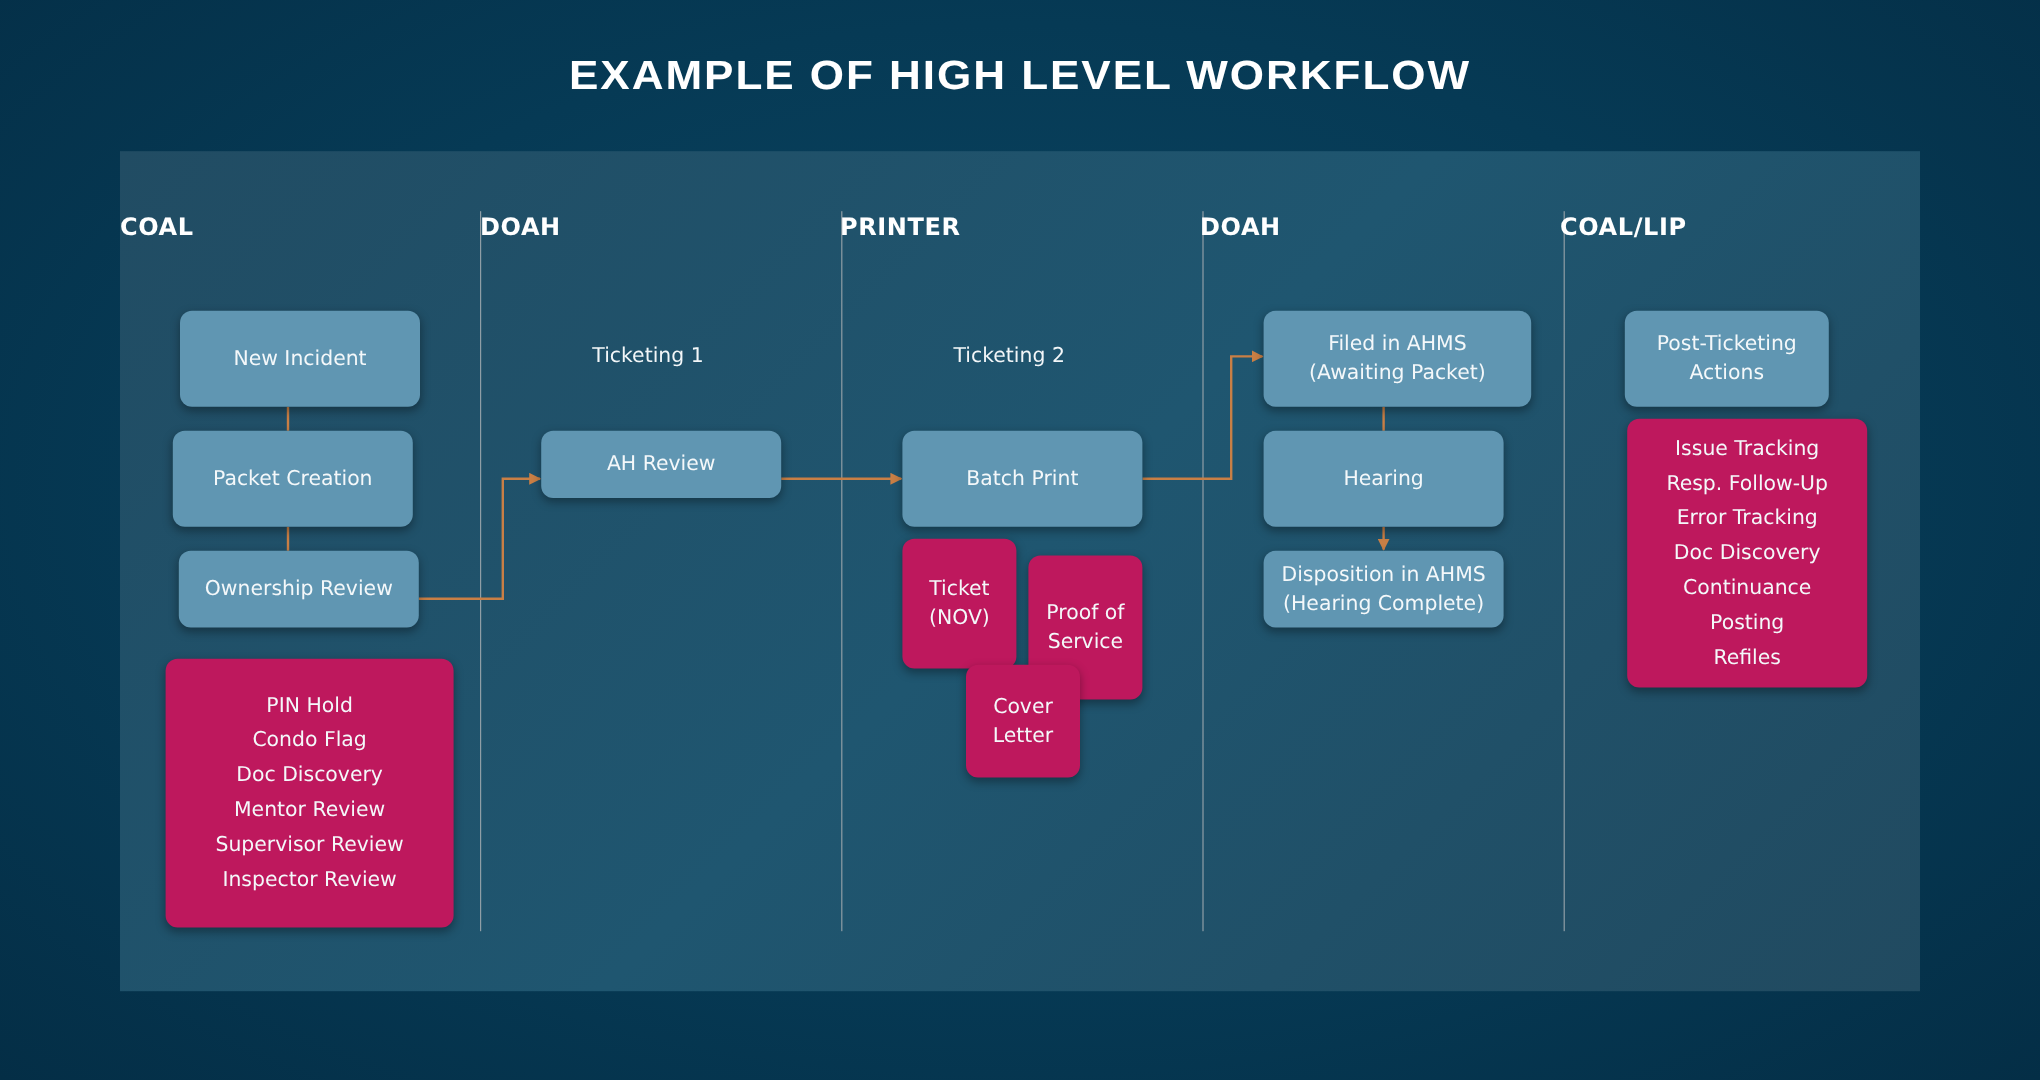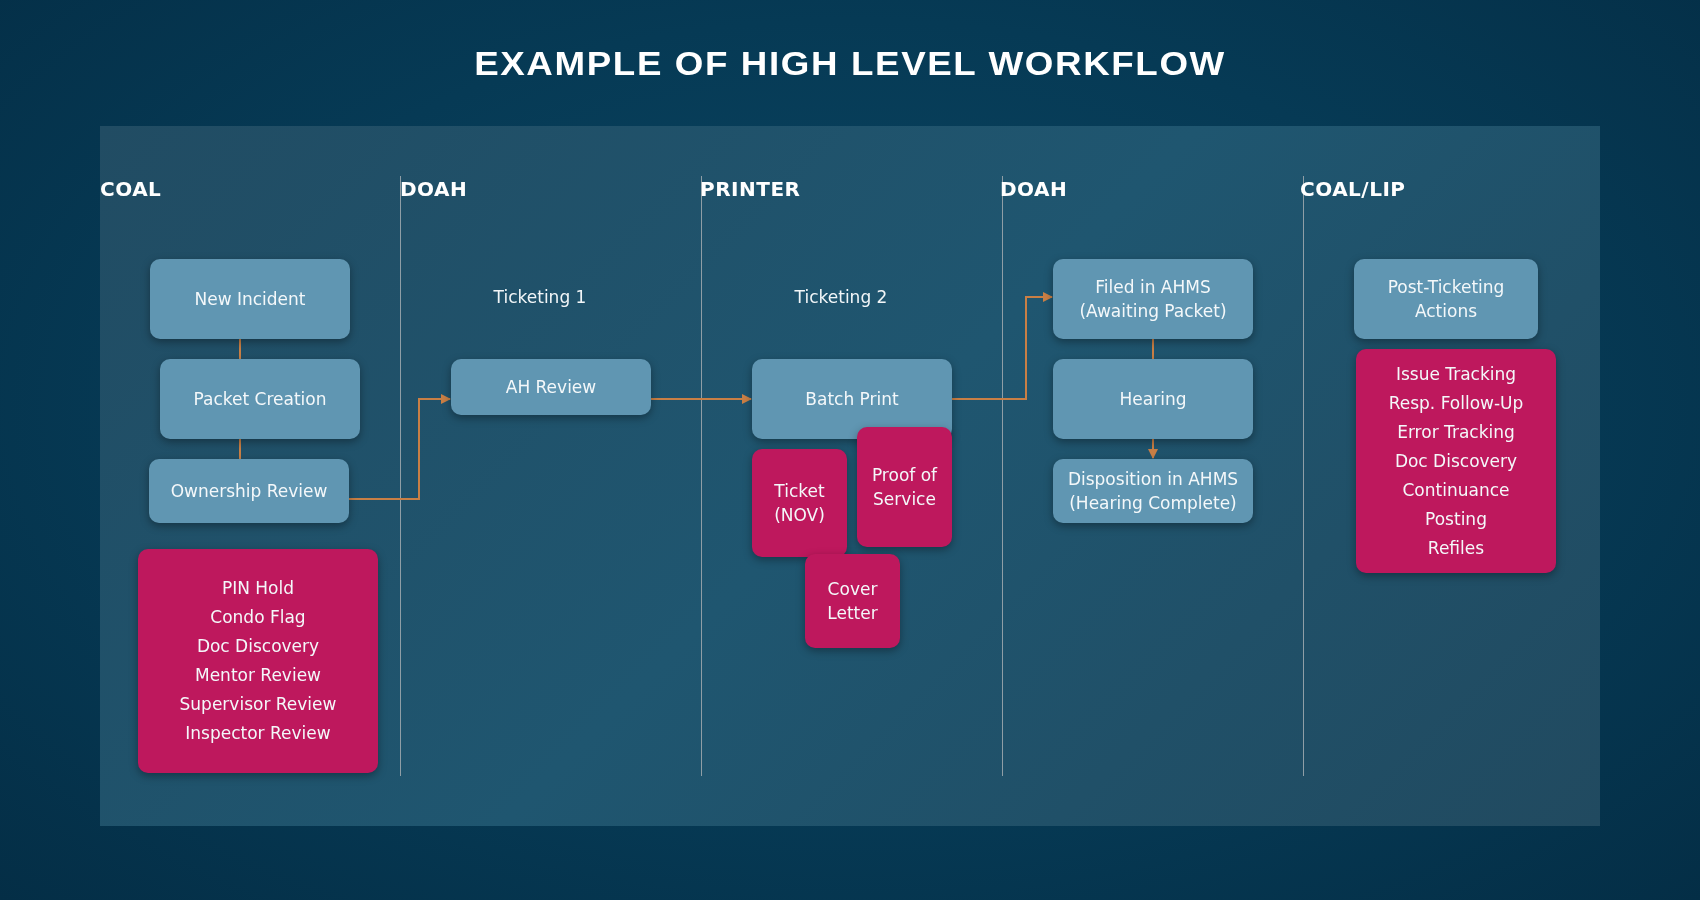--- a/index.html
+++ b/index.html
@@ -71,21 +71,21 @@
   <polyline points="349,499 419,499 419,399 450,399" fill="none" stroke="#c97f45" stroke-width="2" marker-end="url(#arrow)"></polyline>
   <polyline points="651,399 751,399" fill="none" stroke="#c97f45" stroke-width="2" marker-end="url(#arrow)"></polyline>
   <polyline points="952,399 1026,399 1026,297 1052,297" fill="none" stroke="#c97f45" stroke-width="2" marker-end="url(#arrow)"></polyline>
   <line x1="1153" y1="339" x2="1153" y2="359" stroke="#c97f45" stroke-width="2"></line>
   <line x1="1153" y1="439" x2="1153" y2="458" stroke="#c97f45" stroke-width="2" marker-end="url(#arrow)"></line>
 </svg>
 
 <div class="box blue" style="left:150px;top:259px;width:200px;height:80px">
   <span>New Incident</span>
 </div>
-<div class="box blue" style="left:160px;top:359px;width:200px;height:80px">
+<div class="box blue" style="left:144px;top:359px;width:200px;height:80px">
   <span>Packet Creation</span>
 </div>
 <div class="box blue" style="left:149px;top:459px;width:200px;height:64px">
   <span>Ownership Review</span>
 </div>
 <div class="box brown list" style="left:138px;top:549px;width:240px;height:224px">
   <span>PIN Hold</span>
   <span>Condo Flag</span>
   <span>Doc Discovery</span>
   <span>Mentor Review</span>
@@ -97,42 +97,42 @@
   <span>AH Review</span>
 </div>
 
 <div class="box blue" style="left:752px;top:359px;width:200px;height:80px">
   <span>Batch Print</span>
 </div>
 <div class="box brown list" style="left:752px;top:449px;width:95px;height:108px;line-height:24px">
   <span>Ticket</span>
   <span>(NOV)</span>
 </div>
-<div class="box brown list" style="left:857px;top:427px;width:95px;height:120px;line-height:24px">
+<div class="box brown list" style="left:857px;top:463px;width:95px;height:120px;line-height:24px">
   <span>Proof of</span>
   <span>Service</span>
 </div>
 <div class="box brown list" style="left:805px;top:554px;width:95px;height:94px;line-height:24px">
   <span>Cover</span>
   <span>Letter</span>
 </div>
 
-<div class="box blue list" style="left:1053px;top:259px;width:200px;height:80px;line-height:24px">
+<div class="box blue list" style="left:1053px;top:259px;width:223px;height:80px;line-height:24px">
   <span>Filed in AHMS</span>
   <span>(Awaiting Packet)</span>
 </div>
 <div class="box blue" style="left:1053px;top:359px;width:200px;height:80px">
   <span>Hearing</span>
 </div>
 <div class="box blue list" style="left:1053px;top:459px;width:200px;height:64px;line-height:24px">
   <span>Disposition in AHMS</span>
   <span>(Hearing Complete)</span>
 </div>
 
-<div class="box blue list" style="left:1354px;top:259px;width:184px;height:80px;line-height:24px">
+<div class="box blue list" style="left:1354px;top:259px;width:170px;height:80px;line-height:24px">
   <span>Post-Ticketing</span>
   <span>Actions</span>
 </div>
 <div class="box brown list" style="left:1356px;top:349px;width:200px;height:224px">
   <span>Issue Tracking</span>
   <span>Resp. Follow-Up</span>
   <span>Error Tracking</span>
   <span>Doc Discovery</span>
   <span>Continuance</span>
   <span>Posting</span>

